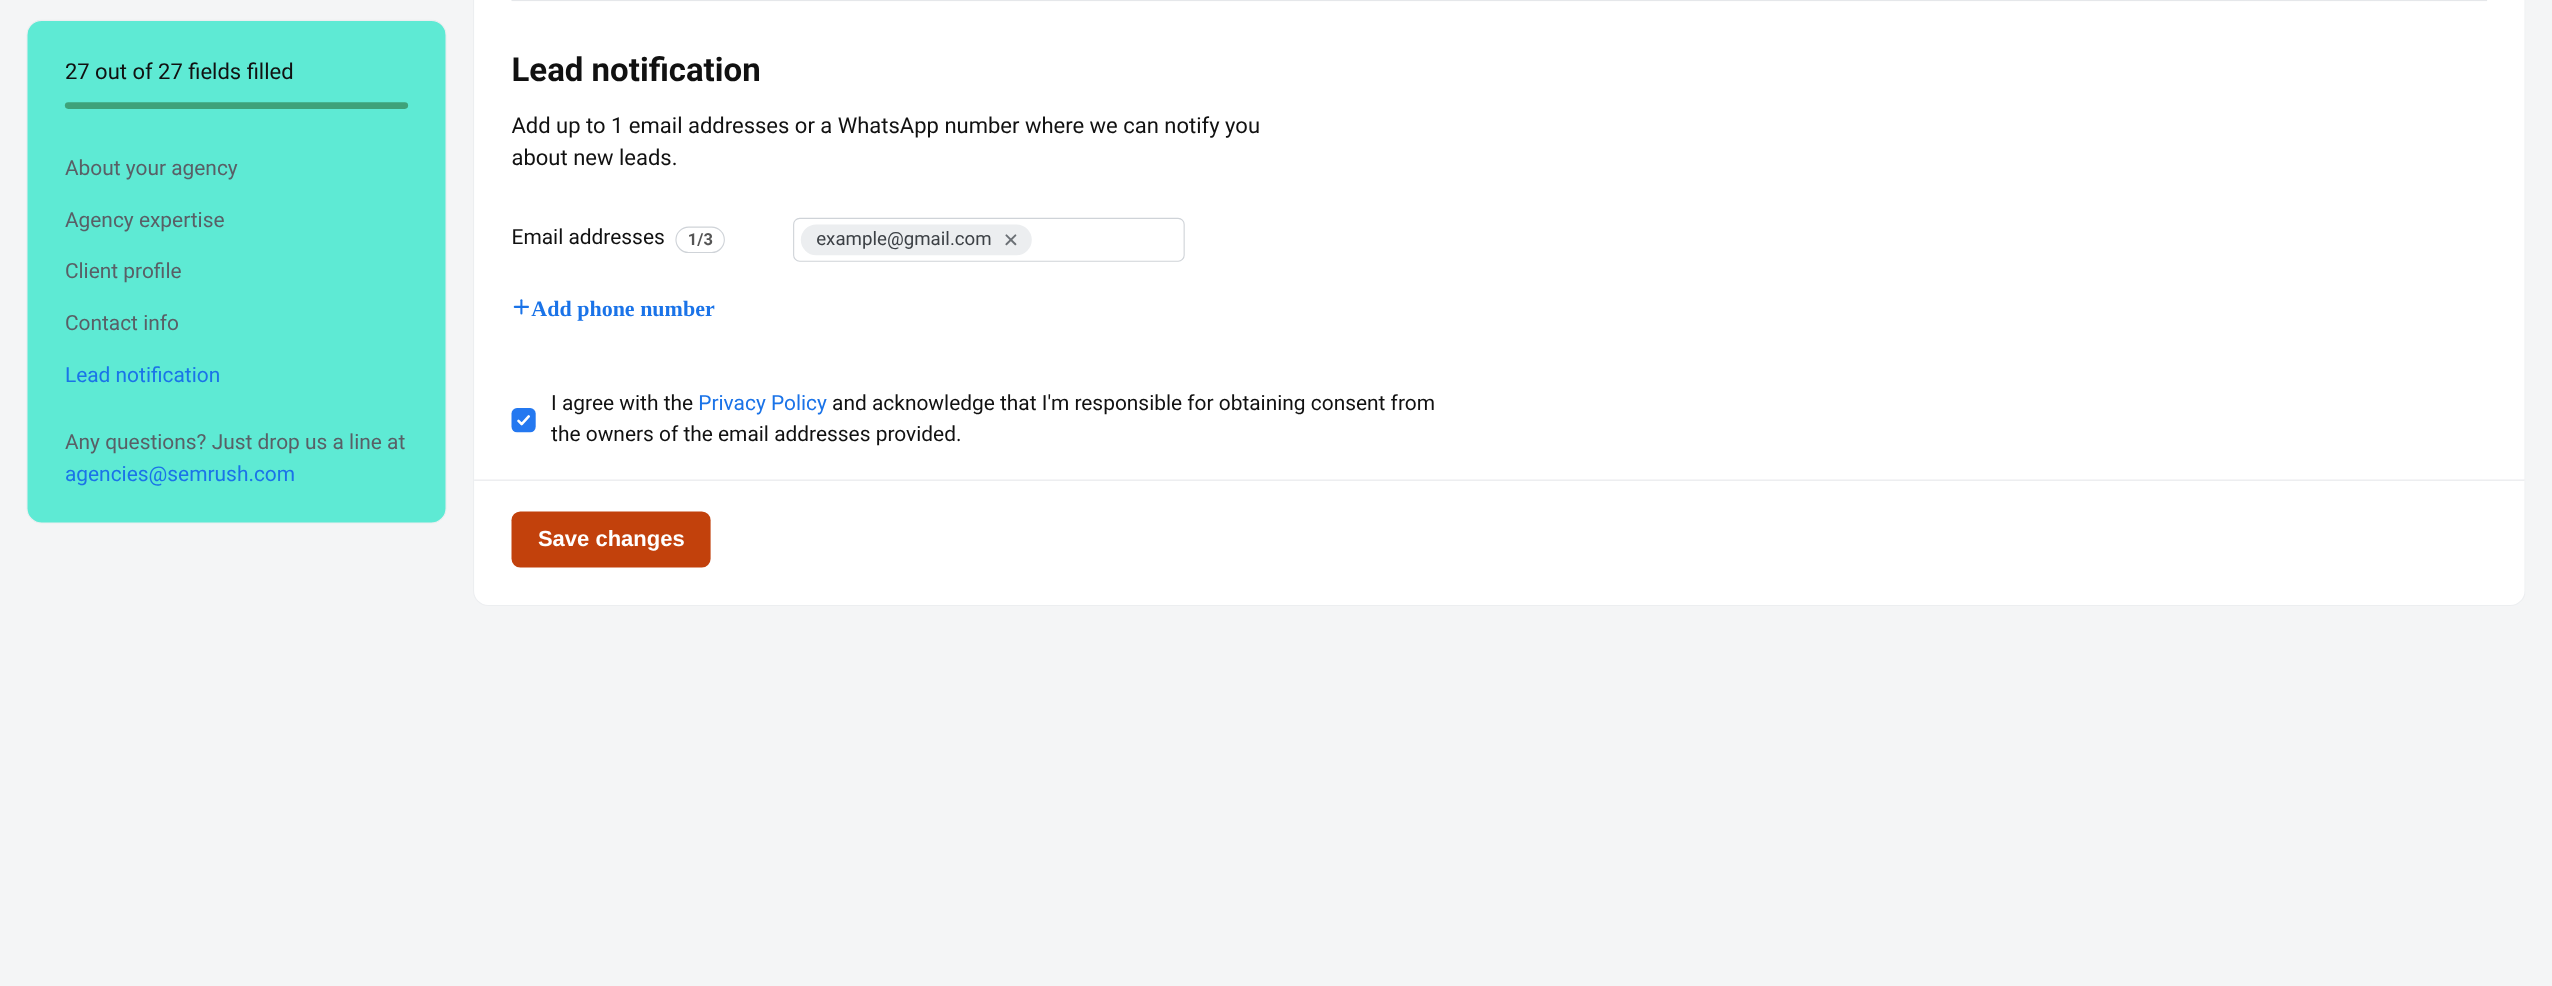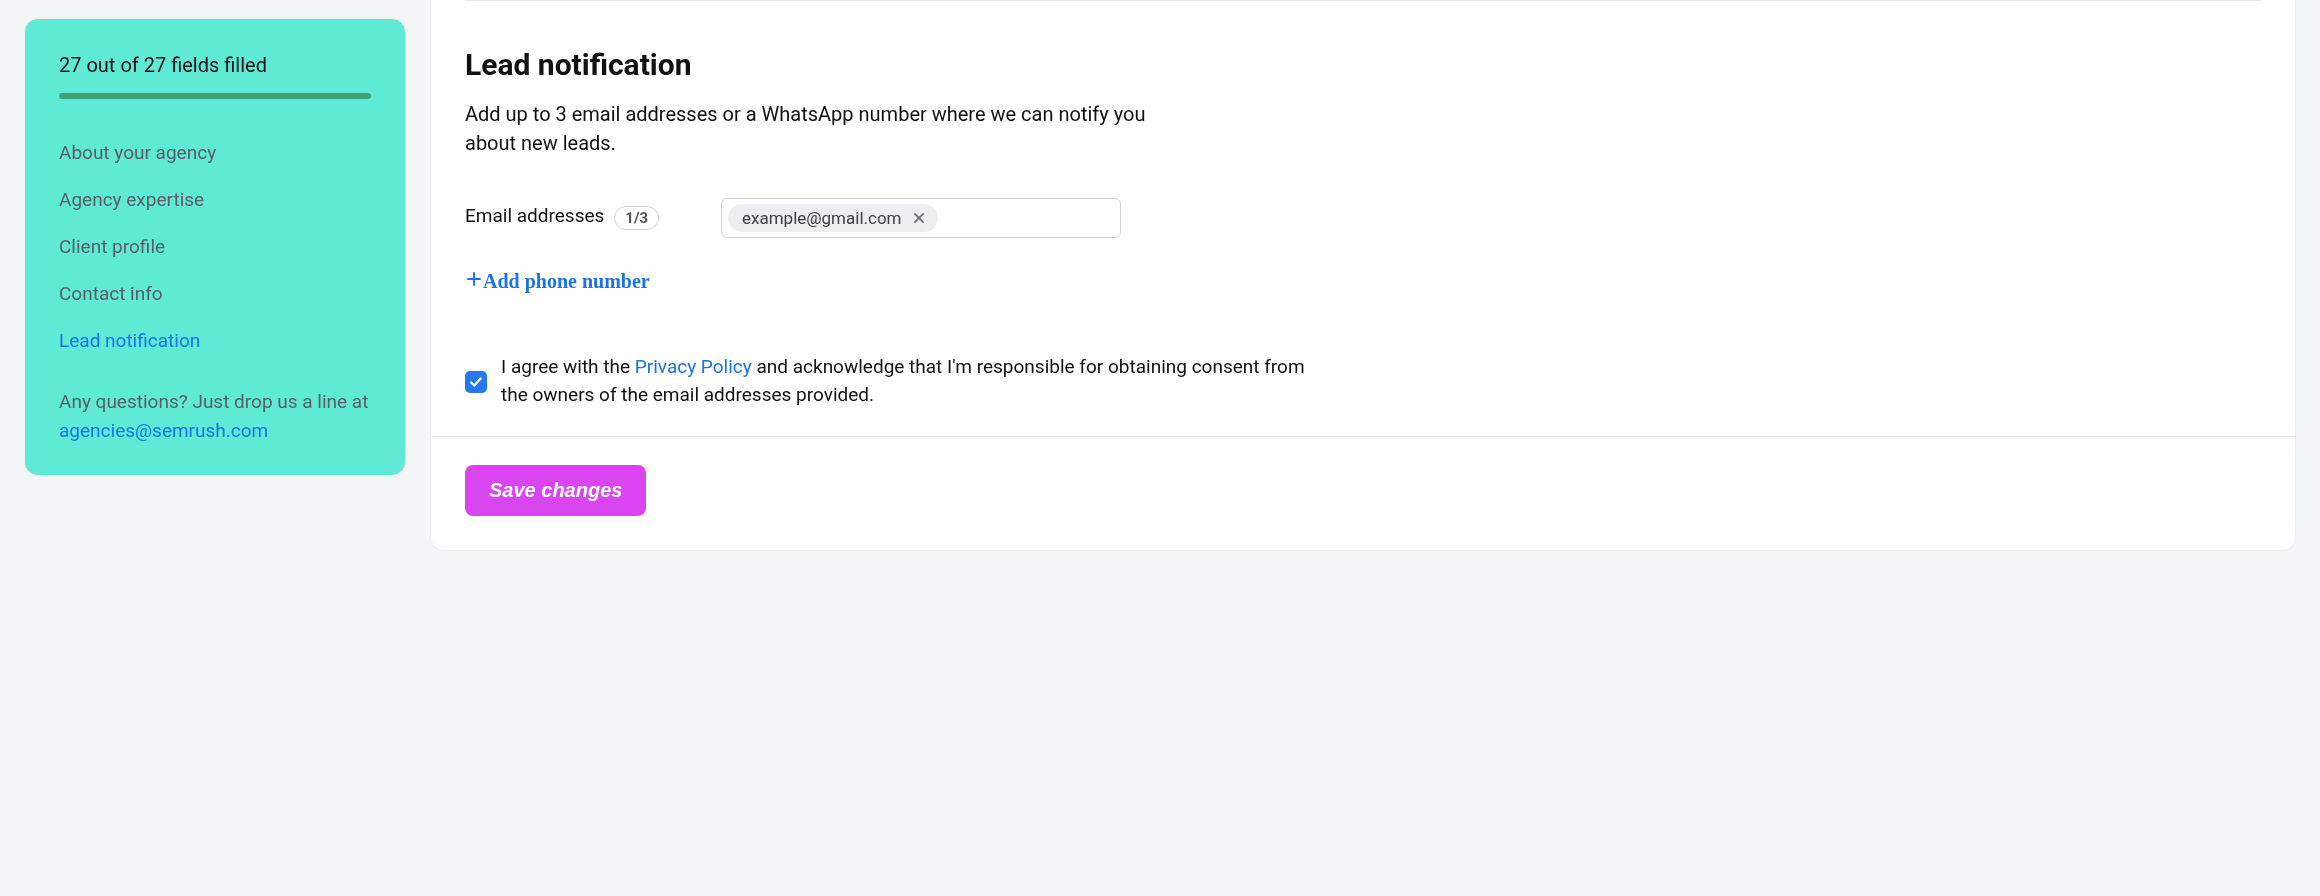--- a/index.html
+++ b/index.html
@@ -119,21 +119,21 @@
     display: block;
     font-size: 16px;
     color: #6b7075;
     margin-top: 2px;
   }
 
   .email-input-area {
     border: 1px solid #cfd3d8;
     border-radius: 6px;
     padding: 5px 6px;
-    width: 400px;
+    width: 356px;
     min-height: 40px;
     display: flex;
     align-items: flex-end;
     flex-wrap: wrap;
   }
   .chip {
     background: #eceef0;
     border-radius: 999px;
     padding: 4px 10px 4px 14px;
     display: inline-flex;
@@ -200,29 +200,28 @@
   .consent-text a {
     color: #1a73e8;
     text-decoration: none;
   }
 
   .footer-bar {
     border-top: 1px solid #e5e7ea;
     padding: 28px 34px 34px 34px;
   }
   .save-btn {
-    background: #d946ef;
+    background: #c2410c;
     color: #fff;
     border: none;
     border-radius: 8px;
     font-size: 20px;
     font-weight: 600;
     padding: 14px 24px;
     cursor: pointer;
-    font-style: italic;
   }
 </style>
 </head>
 <body>
 
 <div class="page">
 
   <aside class="sidebar">
     <div class="progress-text">27 out of 27 fields filled</div>
     <div class="progress-bar"></div>
@@ -235,21 +234,21 @@
     </ul>
     <p class="help-text">
       <span>Any questions? Just drop us a line at </span><a href="#">agencies@semrush.com</a>
     </p>
   </aside>
 
   <main class="main">
     <div class="divider-top"></div>
     <div class="section">
       <h2 class="section-title">Lead notification</h2>
-      <p class="section-desc">Add up to 3 email addresses or a WhatsApp number where we can notify you about new leads.</p>
+      <p class="section-desc">Add up to 1 email addresses or a WhatsApp number where we can notify you about new leads.</p>
 
       <div class="field-row">
         <div class="field-label-col">
           <span class="field-label">Email addresses</span>
           <span class="badge-count">1/3</span>
         </div>
         <div class="email-input-area">
           <span class="chip">
             <span>example@gmail.com</span>
             <span class="remove">

